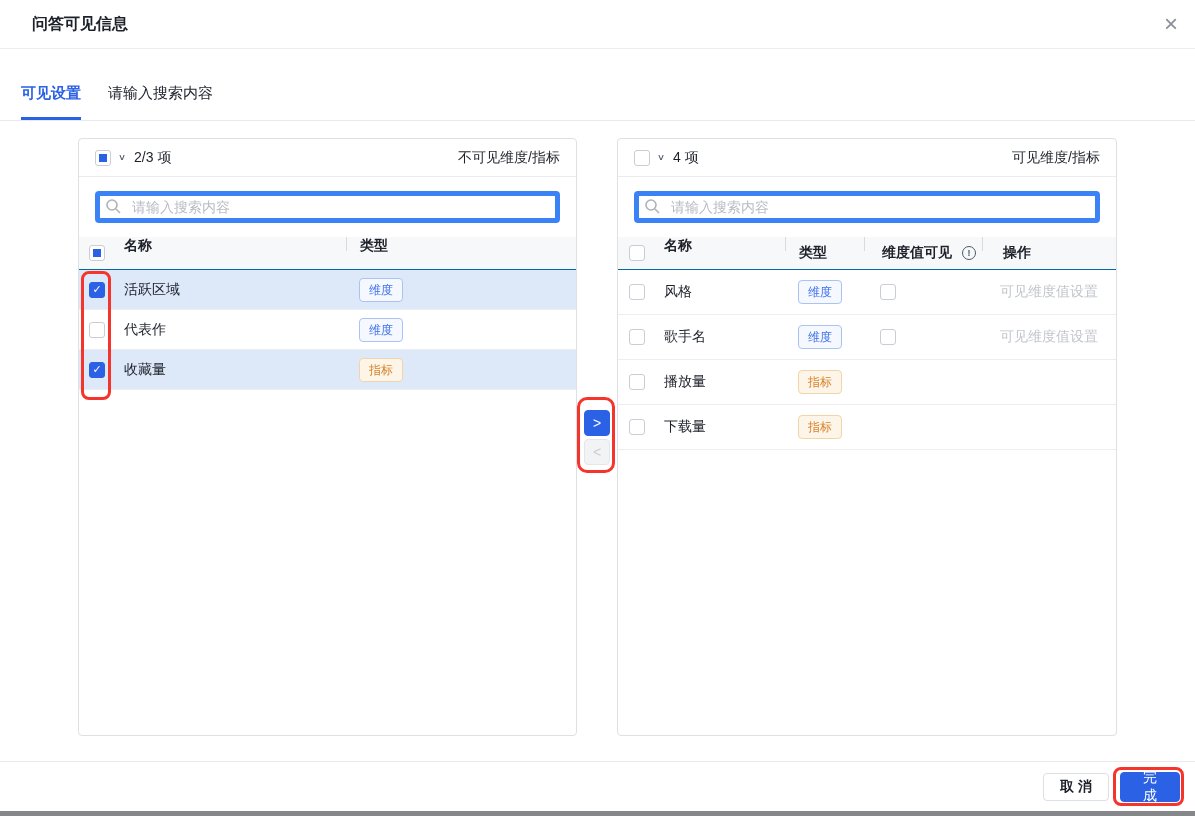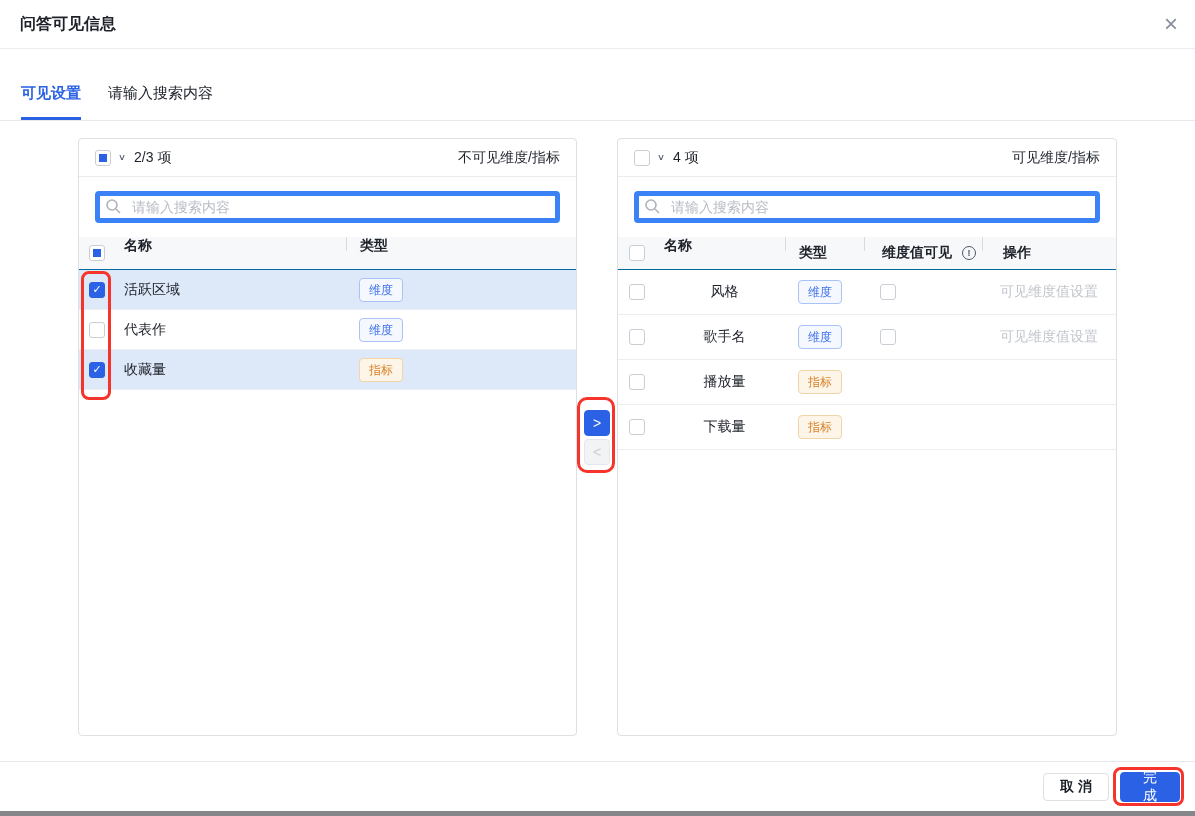--- a/index.html
+++ b/index.html
@@ -3,21 +3,21 @@
 <meta charset="utf-8">
 <style>
   * { margin:0; padding:0; box-sizing:border-box; }
   html,body { width:1195px; height:816px; background:#fff; overflow:hidden;
               font-family:"Liberation Sans","DejaVu Sans",sans-serif; color:#1d2129; }
   .stage { position:relative; width:1195px; height:816px; background:#fff; }
 
   
   .dlg-header { position:absolute; top:0; left:0; width:100%; height:49px;
                 border-bottom:1px solid #ebedf0; display:flex; align-items:center; }
-  .dlg-title { margin-left:20px; font-size:16px; font-weight:700; }
+  .dlg-title { margin-left:32px; font-size:16px; font-weight:700; }
   .close-x { position:absolute; right:17px; top:12px; font-size:24px; line-height:24px;
              color:#8a9099; cursor:pointer; font-weight:400; }
 
   
   .tabbar { position:absolute; top:76px; left:0; width:100%; height:45px;
             border-bottom:1px solid #e9e9eb; }
   .tab { position:absolute; top:0; height:44px; font-size:15px; line-height:34px; cursor:pointer; }
   .tab-active { left:21px; color:#2b61e5; font-weight:700; border-bottom:3px solid #2b61e5; }
   .tab-idle { left:108px; color:#1d2129; }
 
@@ -51,21 +51,21 @@
 
   
   .rt-check { width:46px; padding-left:11px; display:flex; align-items:center; }
   .rt-name  { width:121px; }
   .rt-type  { width:78px; padding-left:13px; display:flex; align-items:center; }
   .rt-dim   { width:117px; padding-left:17px; display:flex; align-items:center; gap:6px; }
   .rt-act   { flex:1; padding-left:20px; display:flex; align-items:center; }
 
   .row { display:flex; align-items:center; border-bottom:1px solid #eceef1; font-size:14px; }
   .row-l { height:40px; }
-  .row-r { height:45px;text-align:center; }
+  .row-r { height:45px; }
   .row-hl { background:#dde8f8; }
 
   
   .cb { width:16px; height:16px; border-radius:3px; border:1px solid #c9cdd4; background:#fff;
         display:inline-flex; align-items:center; justify-content:center; cursor:pointer;
         flex:0 0 16px; }
   .cb-checked { background:#2b61e5; border-color:#2b61e5; color:#fff; font-size:11px;
                 font-weight:700; }
   .cb-ind span { width:8px; height:8px; background:#2b61e5; display:block; }
 

